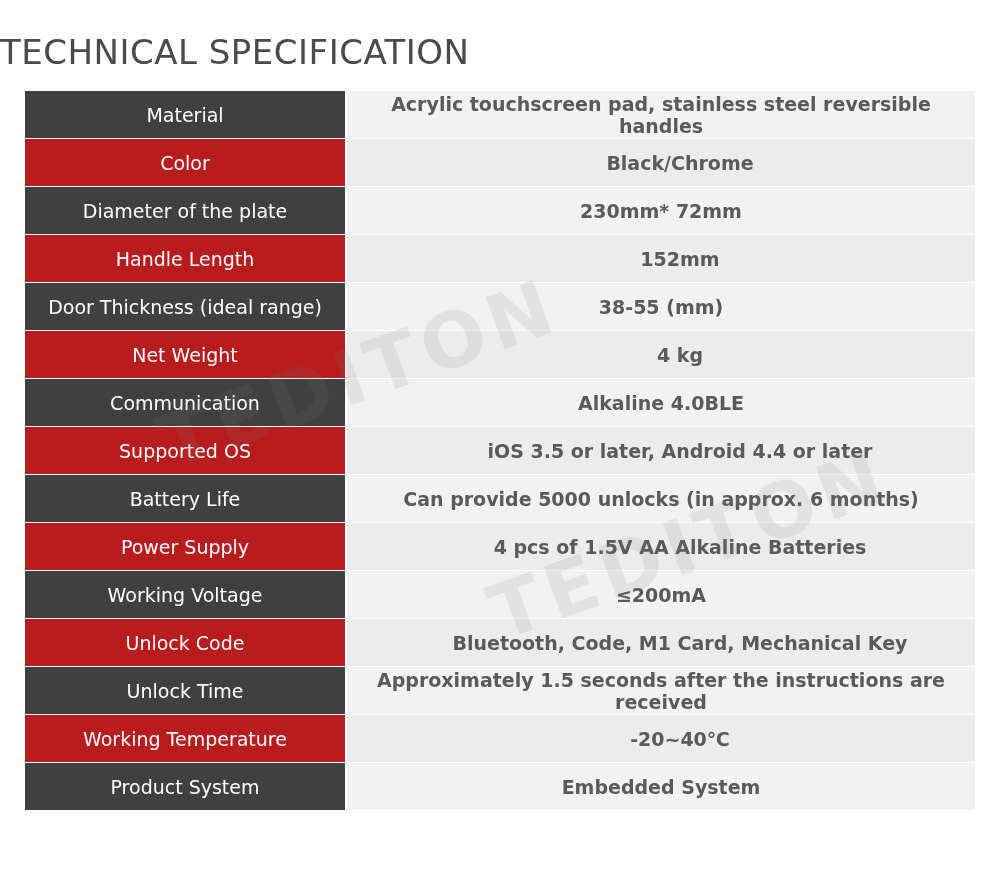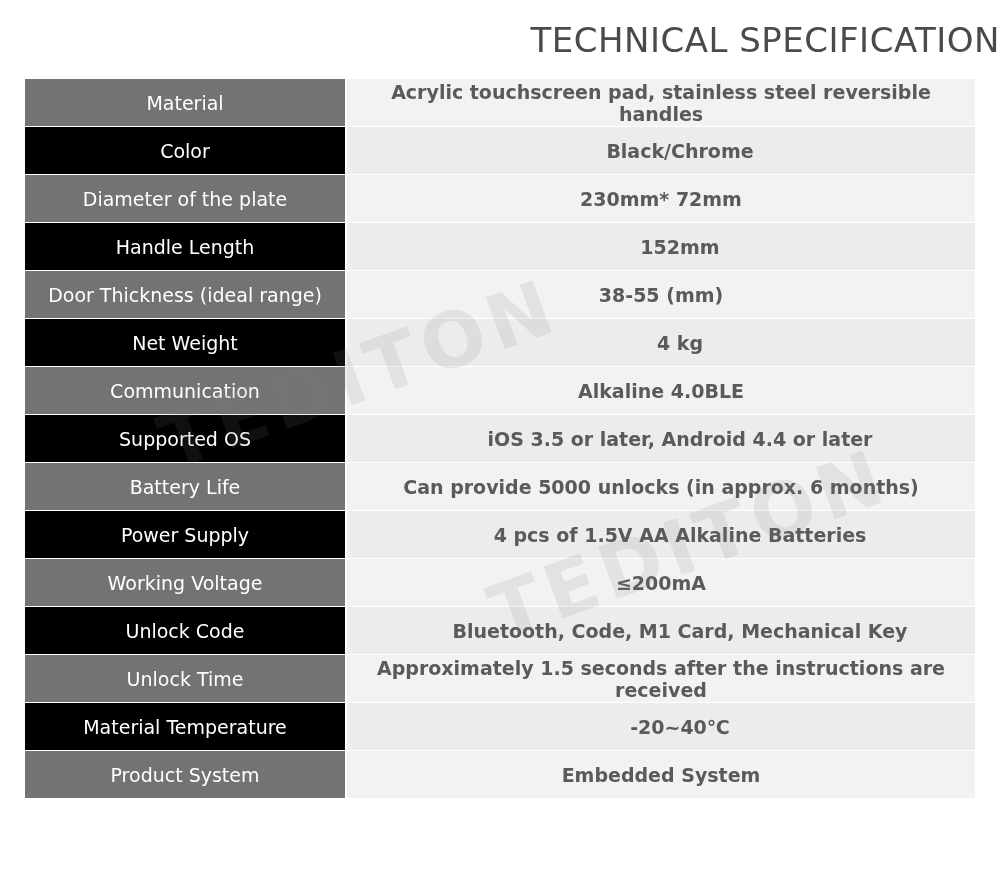--- a/index.html
+++ b/index.html
@@ -14,26 +14,26 @@
     overflow: hidden;
     position: relative;
   }
   .page {
     position: relative;
     width: 1000px;
     height: 870px;
     box-sizing: border-box;
   }
   .title {
-    text-align: right;
+    text-align: left;
     font-size: 34px;
     color: #4a4a4a;
     font-weight: 400;
     letter-spacing: 0.5px;
-    padding-top: 20px;
+    padding-top: 32px;
     padding-bottom: 18px;
     font-family: "DejaVu Sans", "Liberation Sans", sans-serif;
   }
   .watermark-layer {
     position: absolute;
     top: 0; left: 0;
     width: 1000px;
     height: 870px;
     pointer-events: none;
     z-index: 3;
@@ -61,38 +61,38 @@
     table-layout: fixed;
   }
   .spec-table tr { height: 47px; }
   .spec-table td {
     padding: 0 10px;
     font-size: 19px;
     vertical-align: middle;
   }
   td.label {
     width: 300px;
-    background: #737373;
+    background: #404040;
     color: #ffffff;
     text-align: center;
     border-right: 2px solid #ffffff;
     font-weight: 400;
   }
   td.value {
     background: #f2f2f2;
     color: #5a5a5a;
     text-align: center;
     font-weight: 700;
   }
   tr.alt td.value {
     background: #ececec;
     padding-left: 48px;
   }
   tr.alt td.label {
-    background: #000000;
+    background: #b91c1c;
   }
 </style>
 </head>
 <body>
 
 <div class="page">
 
   <div class="title">TECHNICAL SPECIFICATION</div>
 
   <div class="watermark-layer">
@@ -148,21 +148,21 @@
       </tr>
       <tr class="alt">
         <td class="label">Unlock Code</td>
         <td class="value">Bluetooth, Code, M1 Card, Mechanical Key</td>
       </tr>
       <tr>
         <td class="label">Unlock Time</td>
         <td class="value">Approximately 1.5 seconds after the instructions are received</td>
       </tr>
       <tr class="alt">
-        <td class="label">Material Temperature</td>
+        <td class="label">Working Temperature</td>
         <td class="value">-20~40℃</td>
       </tr>
       <tr>
         <td class="label">Product System</td>
         <td class="value">Embedded System</td>
       </tr>
     </tbody>
   </table>
 
 </div>

